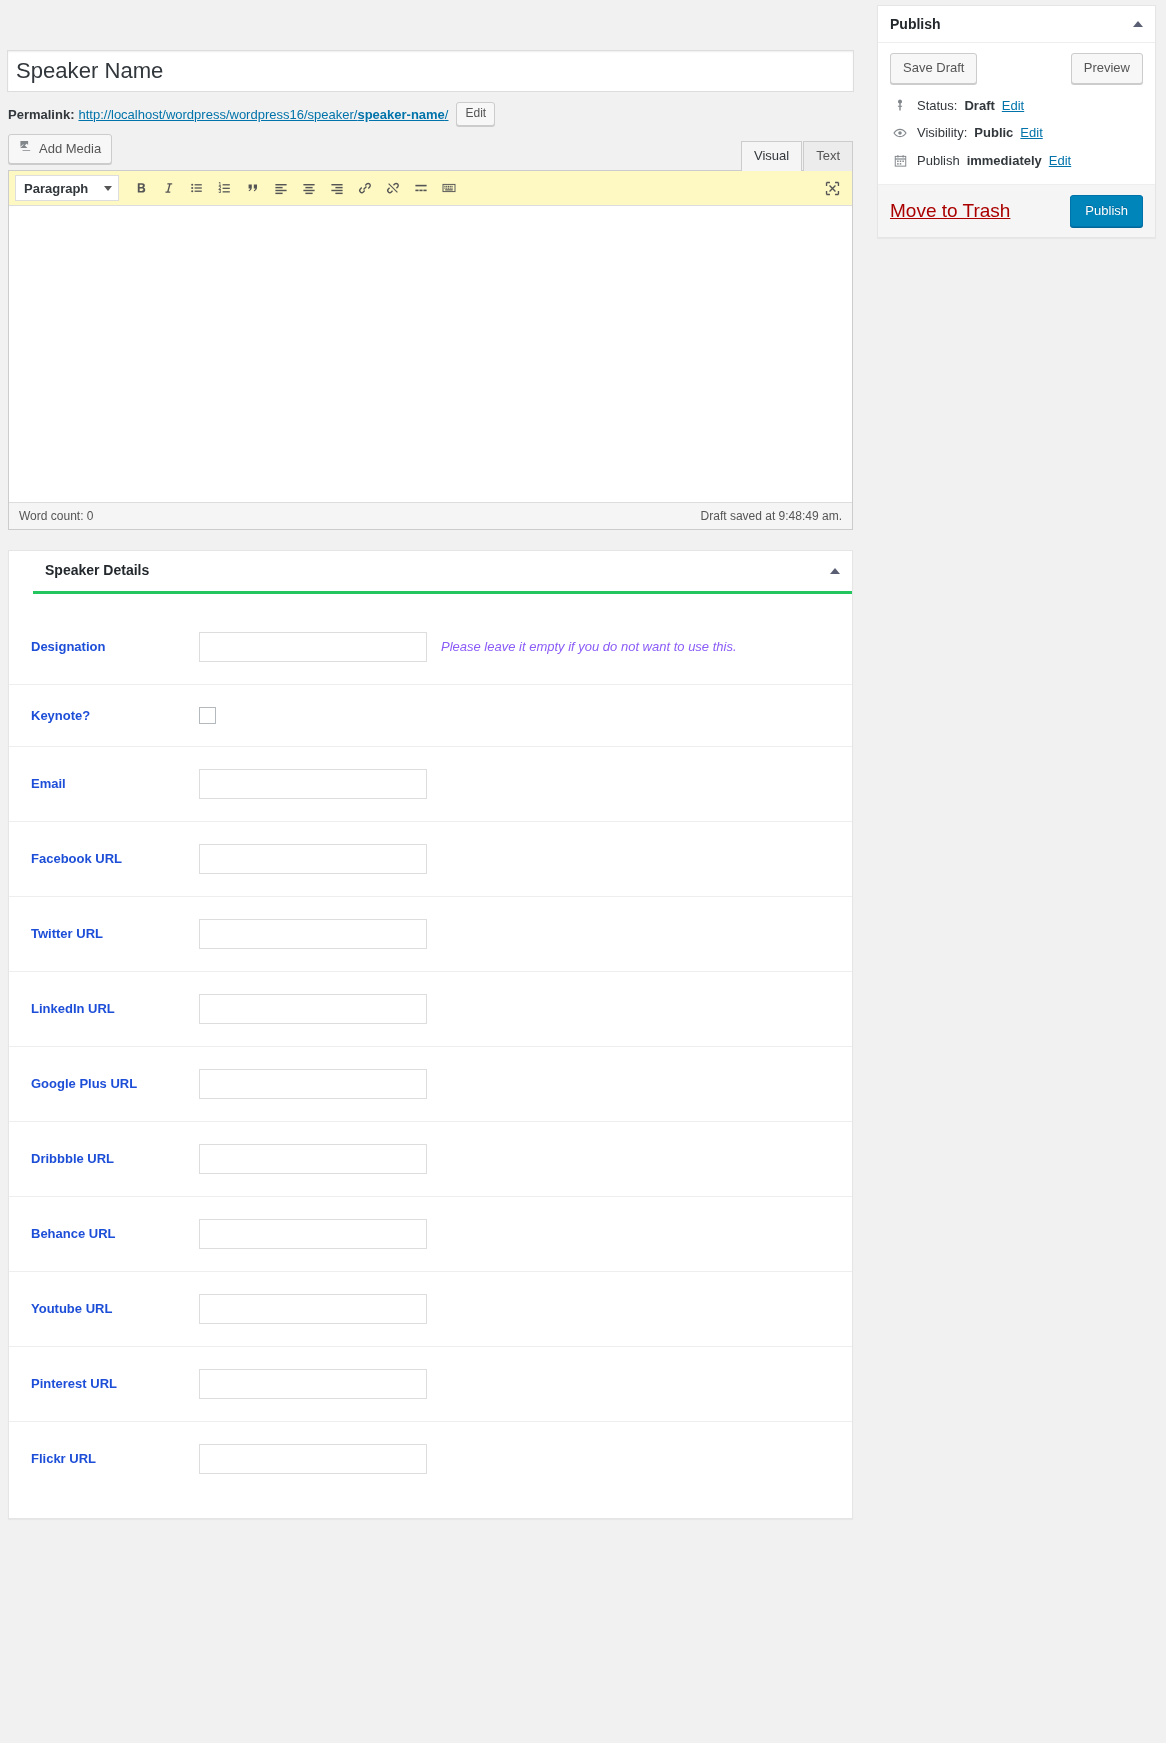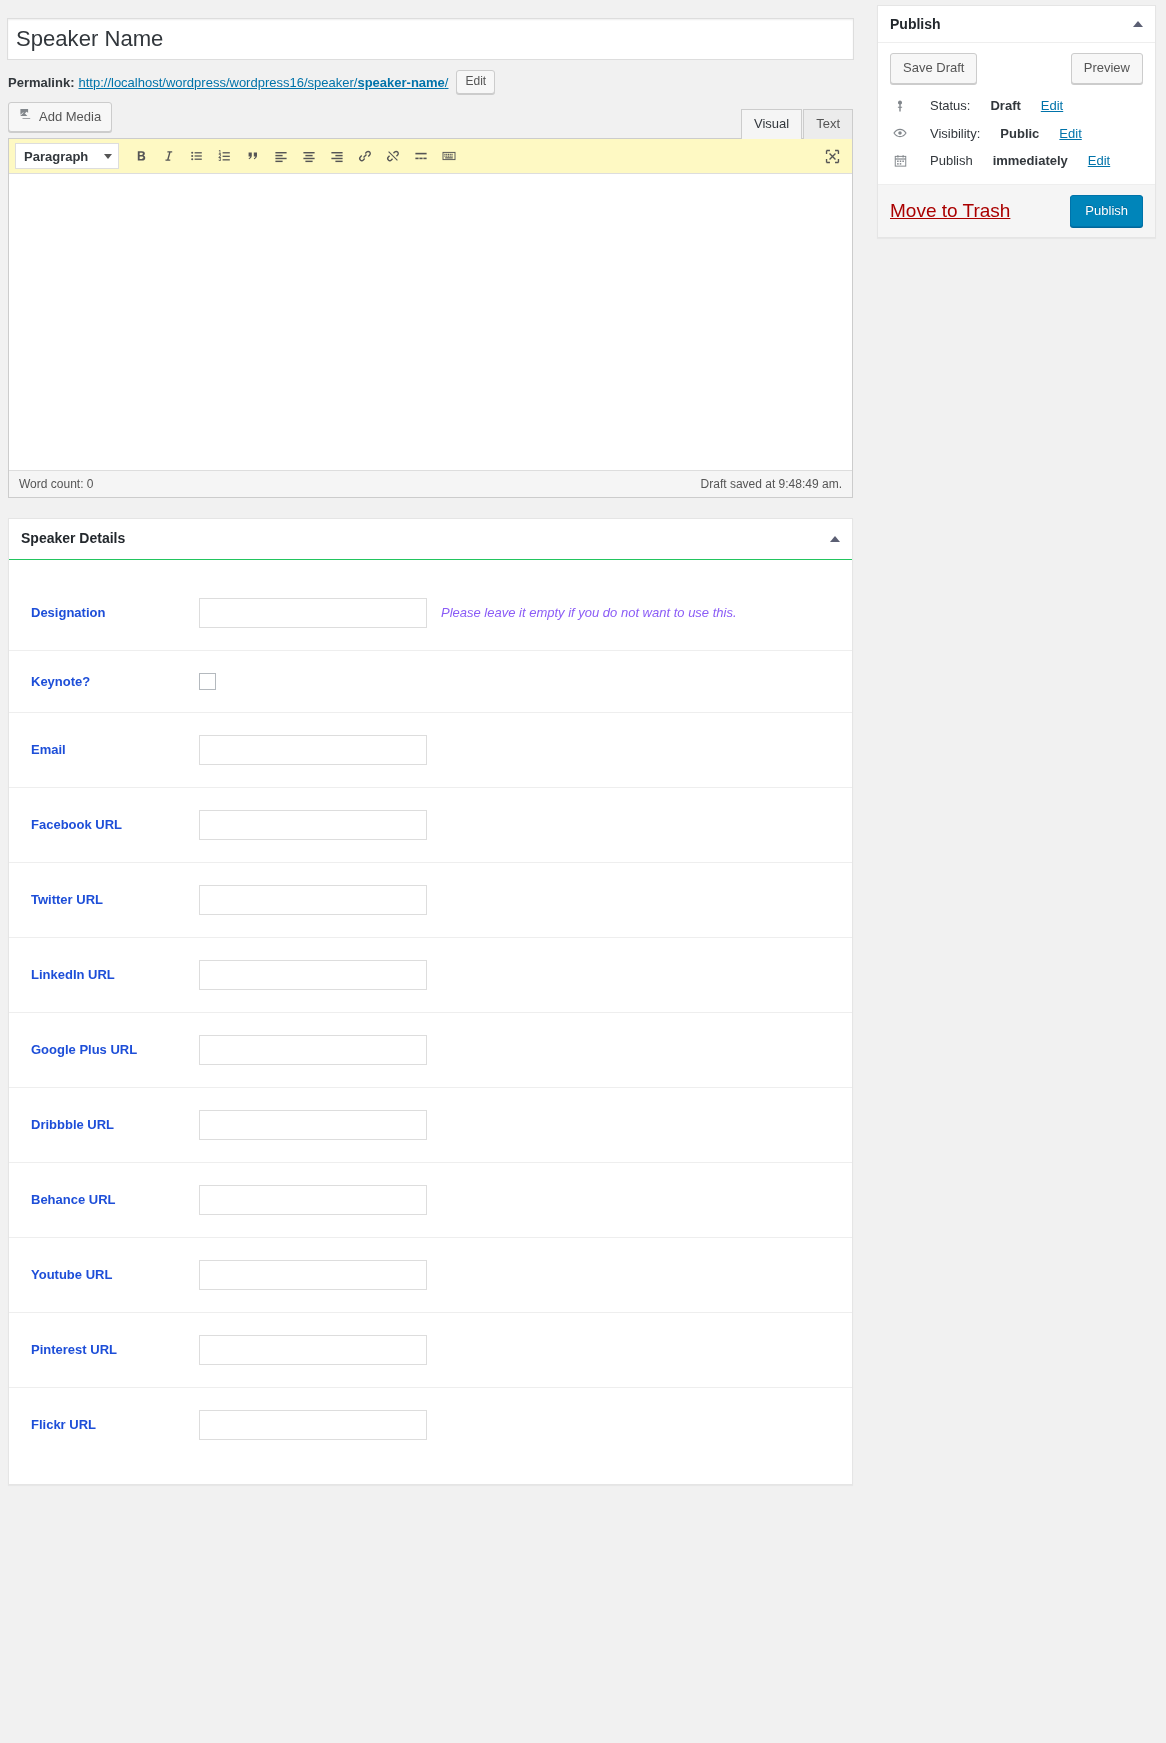--- a/index.html
+++ b/index.html
@@ -24,21 +24,21 @@
     left: 0; top: 0;
     width: 861px;
   }
   .col-side {
     position: absolute;
     left: 877px; top: 5px;
     width: 279px;
   }
 
   
-  .title-wrap { padding: 18px 7px 0 7px; }
+  .title-wrap { padding: 18px 7px 0 7px; margin-top: 32px; }
   .title-input {
     width: 100%;
     height: 42px;
     padding: 3px 8px;
     font-size: 1.7em;
     line-height: 100%;
     font-family: "Liberation Sans", sans-serif;
     font-weight: 400;
     color: #32373c;
     background: #fff;
@@ -202,21 +202,22 @@
     margin: 20px 8px 0 8px;
     background: #fff;
     border: 1px solid #e5e5e5;
     box-shadow: 0 1px 1px rgba(0,0,0,.04);
   }
   .metabox-head {
     display: flex;
     align-items: center;
     justify-content: space-between;
     padding: 10px 12px;
-    border-bottom: 1px solid #22c55e;
+    border-bottom: 3px solid #22c55e;
+    margin-left: 24px;
   }
   .metabox-title {
     font-size: 14px;
     font-weight: 600;
     color: #23282d;
     line-height: 1.4;
   }
   .toggle-arrow {
     width: 0; height: 0;
     border-left: 5px solid transparent;
@@ -302,22 +303,22 @@
     color: #555;
     background: #f7f7f7;
     border: 1px solid #ccc;
     border-radius: 3px;
     box-shadow: 0 1px 0 #ccc;
     cursor: pointer;
     font-family: "Liberation Sans", sans-serif;
   }
   .pub-line {
     display: flex;
-    align-items: flex-end;
-    gap: 20px;
+    align-items: flex-start;
+    gap: 7px;
     padding: 6px 0 6px 0;
     font-size: 13px;
     color: #32373c;
   }
   .pub-ico {
     width: 20px;
     flex: 0 0 20px;
     display: flex;
     align-items: center;
     justify-content: center;

